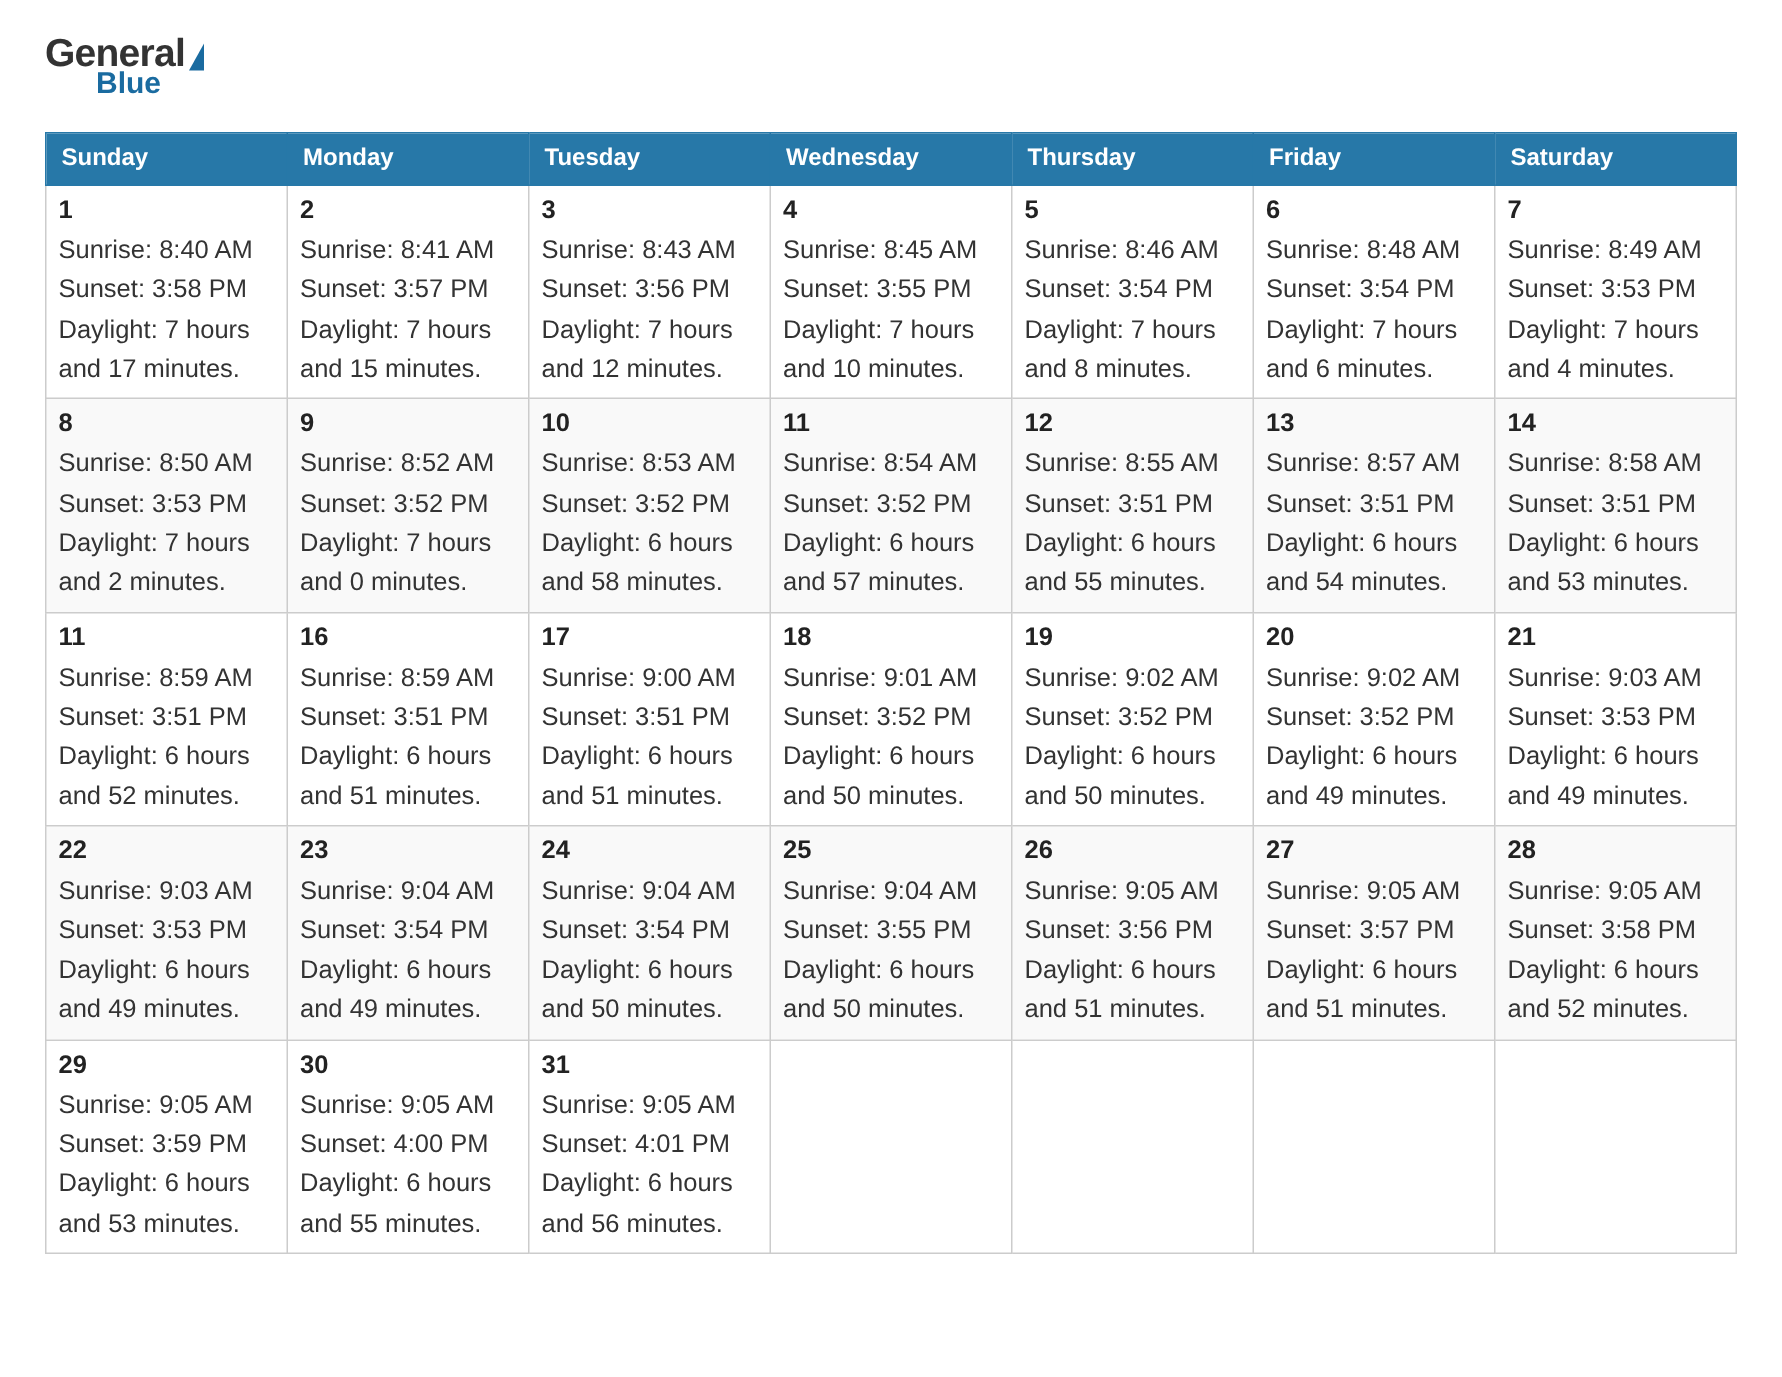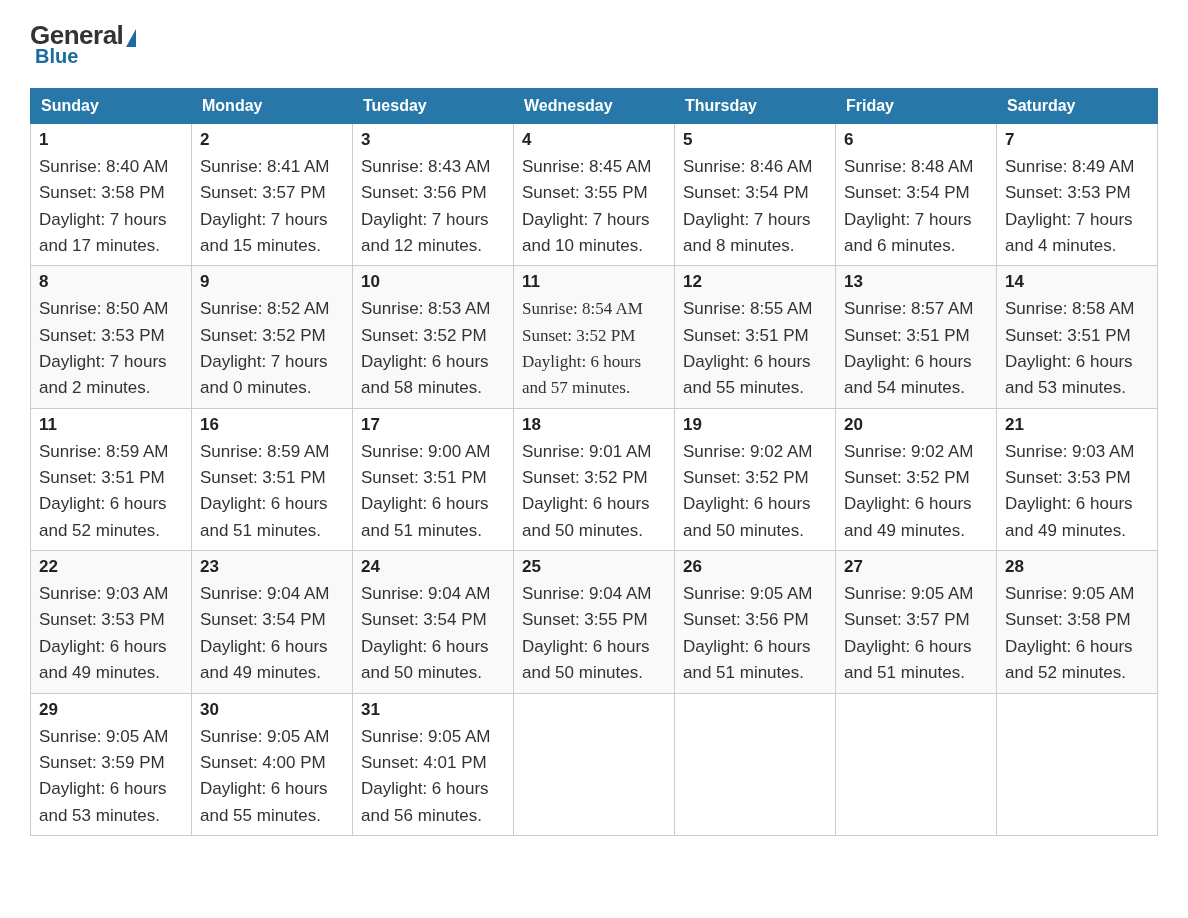--- a/index.html
+++ b/index.html
@@ -12,21 +12,21 @@
     }
     .header {
       display: flex;
       justify-content: space-between;
       align-items: flex-start;
       margin-bottom: 20px;
     }
     .logo {
       display: flex;
       flex-direction: column;
-      align-items: flex-start;
+      align-items: center;
     }
     .logo-general {
       font-size: 26px;
       font-weight: bold;
       color: #333;
       letter-spacing: -0.5px;
     }
     .logo-triangle {
       width: 0;
       height: 0;
@@ -201,21 +201,21 @@
         </td>
         <td>
           <div class="day-number">10</div>
           <div class="day-info" style="white-space: pre-line;">Sunrise: 8:53 AM
 Sunset: 3:52 PM
 Daylight: 6 hours
 and 58 minutes.</div>
         </td>
         <td>
           <div class="day-number">11</div>
-          <div class="day-info" style="white-space: pre-line; font-family: Liberation Serif, serif;">Sunrise: 8:54 AM
+          <div class="day-info" style="white-space: pre-line;">Sunrise: 8:54 AM
 Sunset: 3:52 PM
 Daylight: 6 hours
 and 57 minutes.</div>
         </td>
         <td>
           <div class="day-number">12</div>
           <div class="day-info" style="white-space: pre-line;">Sunrise: 8:55 AM
 Sunset: 3:51 PM
 Daylight: 6 hours
 and 55 minutes.</div>

